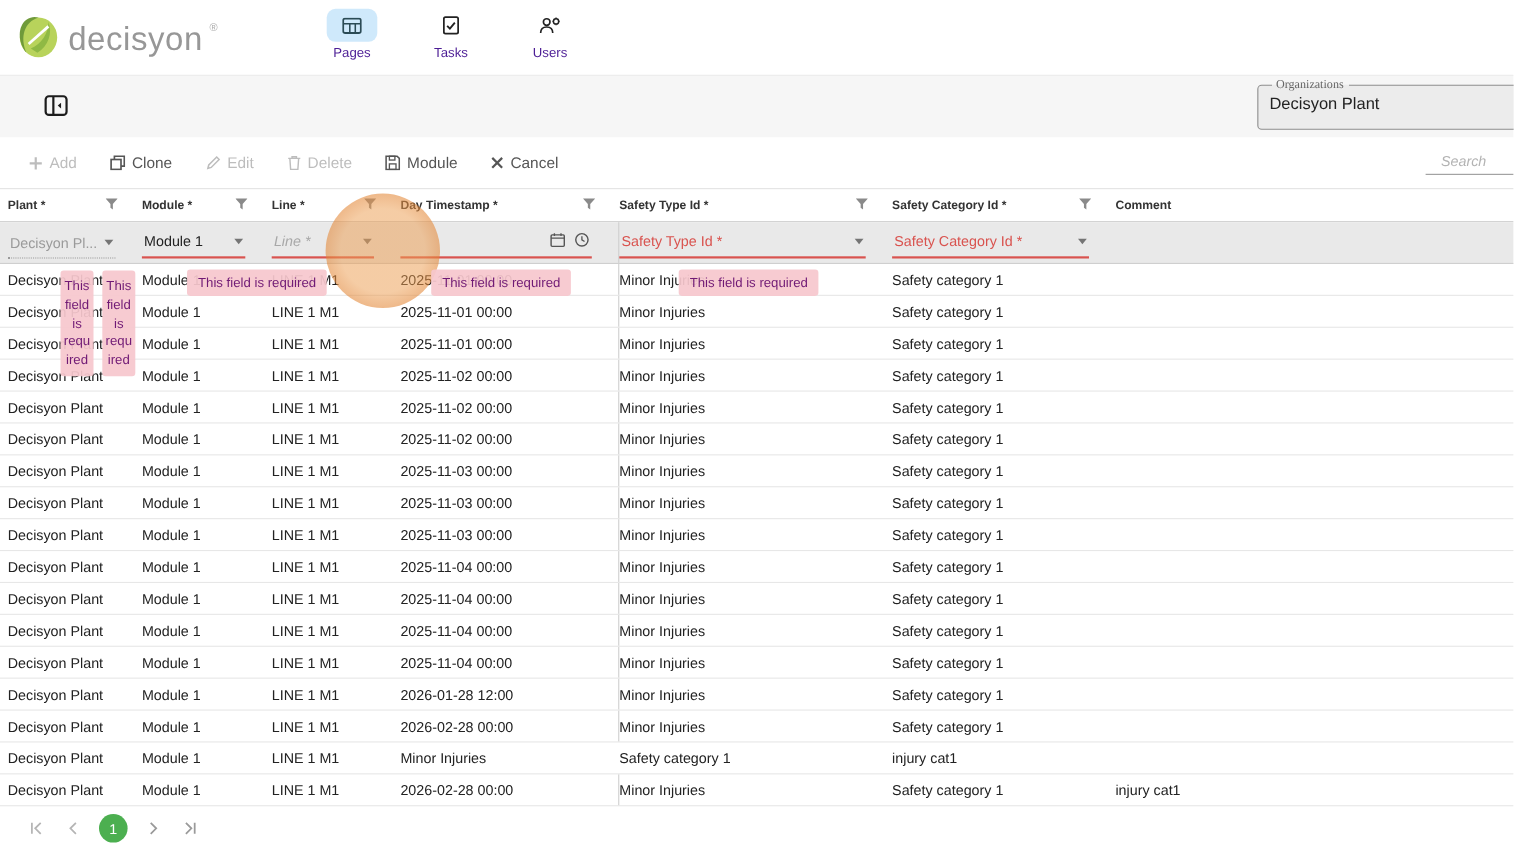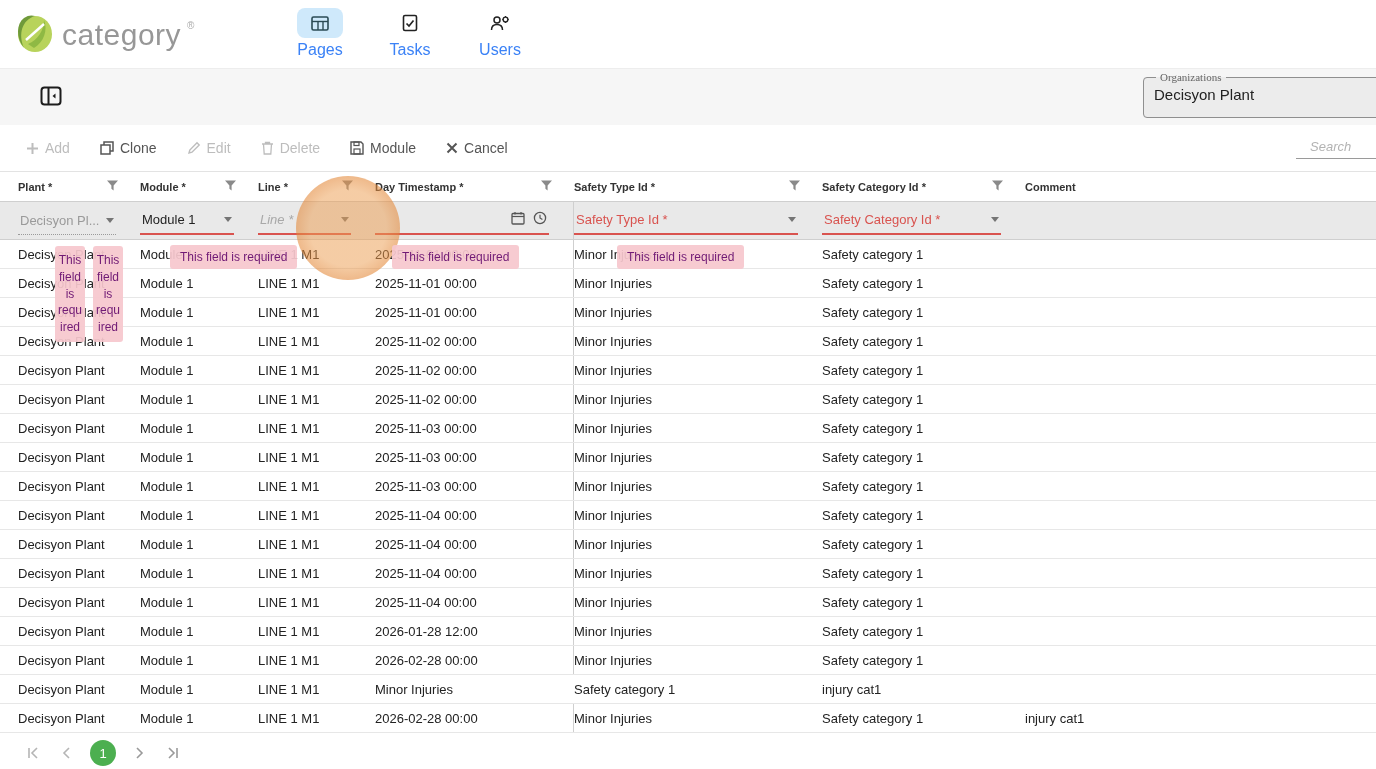--- a/index.html
+++ b/index.html
@@ -9,21 +9,21 @@
 
   
   .topbar { position:absolute; top:0; left:0; right:0; height:68px; background:#fff; }
   .logo { position:absolute; left:14px; top:10px; display:flex; align-items:center; gap:6px; }
   .logo-text { font-size:30px; color:#979797; letter-spacing:.5px; }
   .logo-reg { font-size:10px; color:#aaa; vertical-align:super; position:relative; top:-10px; }
   .mainnav { position:absolute; left:288px; top:8px; display:flex; gap:26px; }
   .nav-item { display:flex; flex-direction:column; align-items:center; width:64px; cursor:pointer; }
   .nav-pill { width:46px; height:30px; border-radius:8px; display:flex; align-items:center; justify-content:center; }
   .nav-pill.active { background:#cfe9fb; }
-  .nav-label { font-size:16px; color:#3b82f6; margin-top:3px;text-align:right; }
+  .nav-label { font-size:12px; color:#4c1d95; margin-top:3px;text-align:right; }
 
   
   .crumbbar { position:absolute; top:68px; left:0; right:0; height:57px; background:#f6f6f6; border-top:1px solid #ededed; }
   .toggle { position:absolute; left:40px; top:17px; cursor:pointer; }
   .breadcrumb { position:absolute; left:88px; top:18px; font-size:15px; font-weight:500; color:#333; }
   .breadcrumb .sep { margin:0 10px; color:#555; font-weight:400; }
   fieldset.orgs { position:absolute; left:1143px; top:2px; width:252px; height:47px;
     border:1px solid #8f8f8f; border-radius:4px; background:#ececec; padding:2px 10px; }
   fieldset.orgs legend { font-size:11px; color:#666; padding:0 4px; margin-left:2px;font-family:Liberation Serif, serif; }
   .orgs-value { font-size:15px; color:#222; margin-top:1px; }
@@ -33,21 +33,21 @@
     border-bottom:1px solid #e3e3e3; display:flex; padding-left:26px; gap:30px; }
   .tbtn { display:flex; align-items:center; gap:6px; font-size:14px; color:#555; cursor:pointer; }
   .tbtn.disabled { color:#bdbdbd; cursor:default; }
   .tbtn svg { display:block; }
   .search-wrap { position:absolute; right:0; top:10px; width:80px; border-bottom:1px solid #9a9a9a; }
   .search-wrap input { width:100%; border:0; outline:0; background:transparent; font-style:italic;
     font-size:13px; color:#777; padding:4px 6px 4px 14px; font-family:"Liberation Sans",sans-serif; }
   .search-wrap input::placeholder { color:#b3b3b3; }
 
   
-  .grid { display:grid; grid-template-columns:122px 118px 117px 199px 248px 203px 1fr; padding-left:18px; }
+  .grid { display:grid; grid-template-columns:122px 118px 117px 199px 248px 203px 1fr; padding-left:7px; }
   .thead { position:absolute; top:172px; left:0; right:0; height:30px; border-bottom:1px solid #cfcfcf; align-items:center; }
   .th { display:flex; align-items:center; justify-content:space-between; font-size:11px; font-weight:bold;
     color:#333; padding-right:22px; }
   .th .funnel { flex:0 0 auto; }
 
   .editrow { position:absolute; top:202px; left:0; right:0; height:38px; background:#e9e9e9;
     border-bottom:1px solid #cfcfcf; align-items:center; }
   .field { height:28px; margin-right:24px; display:flex; align-items:center; justify-content:space-between;
     font-size:13px; padding:0 2px; }
   .u-red { border-bottom:2px solid #d9534f; }
@@ -86,21 +86,21 @@
   <div class="topbar">
     <div class="logo">
       <span>
         <svg width="42" height="46" viewBox="0 0 42 46">
           <ellipse cx="21" cy="24" rx="17" ry="18" fill="#b8d35b"></ellipse>
           <path d="M21 6 C8 10 4 24 10 38 C2 28 2 14 10 8 C14 5 18 5 21 6 Z" fill="#6f9a3a"></path>
           <path d="M14 34 C24 30 30 20 30 10 C34 20 30 32 20 38 Z" fill="#8fb944"></path>
           <path d="M12 30 L30 14" stroke="#ffffff" stroke-width="2.5" fill="none"></path>
         </svg>
       </span>
-      <span class="logo-text">category</span>
+      <span class="logo-text">decisyon</span>
       <span class="logo-reg">®</span>
     </div>
 
     <nav class="mainnav">
       <div class="nav-item">
         <div class="nav-pill active">
           <svg width="18" height="15" viewBox="0 0 18 15">
               <rect x="1" y="1" width="16" height="13" rx="1.5" fill="none" stroke="#2b4b55" stroke-width="1.6"></rect>
               <line x1="1" y1="5.5" x2="17" y2="5.5" stroke="#2b4b55" stroke-width="1.4"></line>
               <line x1="7" y1="5.5" x2="7" y2="14" stroke="#2b4b55" stroke-width="1.4"></line>

